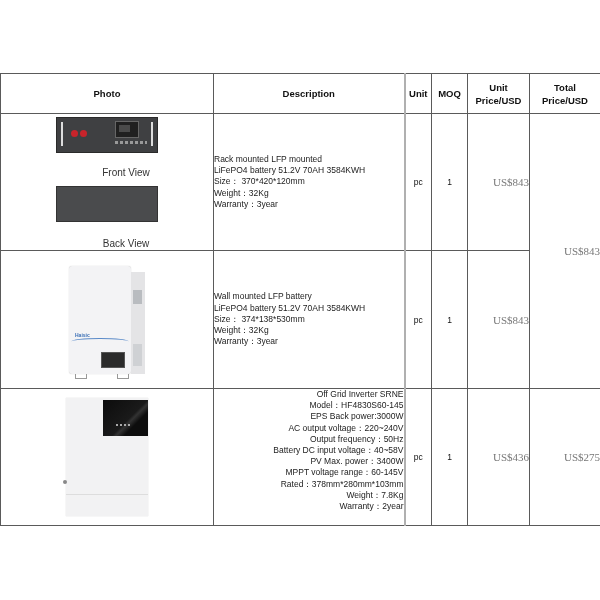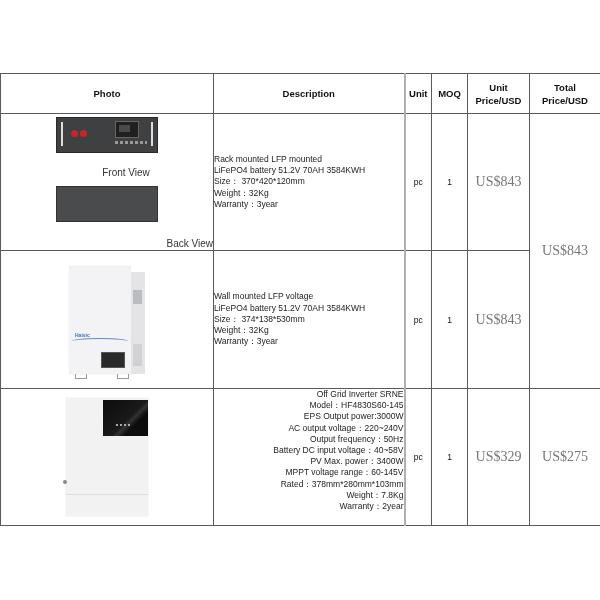--- a/index.html
+++ b/index.html
@@ -7,21 +7,21 @@
   .tbl { position:absolute; left:0; top:73px; border-collapse:collapse; table-layout:fixed; width:600px; }
   .tbl td, .tbl th { border:1px solid #5a5a5a; padding:0; vertical-align:middle; }
   .tbl th { font-weight:bold; font-size:9.5px; text-align:center; line-height:13px; height:39px; }
   .tbl tr.r1 td { height:136px; }
   .tbl tr.r2 td { height:137px; }
   .tbl tr.r3 td { height:136px; }
   .tbl th.unit-col, .tbl td.unit-col { border-left:2px solid #b0b0b0; }
   .desc { font-size:8.5px; line-height:11.2px; padding-left:2px; color:#222; }
   .desc .line { display:block; white-space:nowrap; }
   .center { text-align:center; font-size:8.5px; }
-  .price { text-align:center; font-family:"Liberation Serif", serif; font-size:14px; color:#777; }
+  .price { text-align:right; font-family:"Liberation Serif", serif; font-size:11px; color:#777; }
   .photo-cell { position:relative; }
   .caption { font-size:10px; color:#333; text-align:center; display:block;padding-left:38px; }
   
   .rack { width:100px; height:34px; background:#3f4042; margin:0 auto; position:relative; border:1px solid #2a2a2a; }
   .rack .handle { position:absolute; top:4px; width:2px; height:24px; background:#ddd; }
   .rack .knob { position:absolute; top:12px; width:7px; height:7px; border-radius:50%; background:#c8242b; }
   .rack .lcd { position:absolute; left:58px; top:3px; width:22px; height:15px; background:#202020; border:1px solid #666; }
   .rack .lcd::after { content:""; position:absolute; left:3px; top:3px; width:11px; height:7px; background:#4a4a4a; }
   .rack .ports { position:absolute; left:58px; top:23px; width:32px; height:3px; background:repeating-linear-gradient(90deg,#999 0 3px,transparent 3px 5px); }
   .back { width:100px; height:34px; background:#4a4b4d; margin:0 auto; border:1px solid #333; }
@@ -77,21 +77,21 @@
         <div class="rack" style="margin-top:2px;">
           <span class="handle" style="left:4px"></span>
             <span class="handle" style="right:4px"></span>
           <span class="knob" style="left:14px"></span>
             <span class="knob" style="left:23px"></span>
           <span class="lcd"></span>
             <span class="ports"></span>
         </div>
         <span class="caption" style="margin-top:14px;">Front View</span>
         <div class="back" style="margin-top:8px;"></div>
-        <span class="caption" style="margin-top:16px;text-align:right;">Back View</span>
+        <span class="caption" style="margin-top:16px;">Back View</span>
       </td>
       <td class="desc">
         <span class="line">Rack mounted LFP mounted</span>
         <span class="line">LiFePO4  battery 51.2V 70AH 3584KWH</span>
         <span class="line">Size： 370*420*120mm</span>
         <span class="line">Weight：32Kg</span>
         <span class="line">Warranty：3year</span>
       </td>
       <td class="center unit-col">pc</td>
       <td class="center">1</td>
@@ -107,21 +107,21 @@
           <span class="sidewin"></span>
             <span class="sidewin2"></span>
           <span class="brand">Haisic</span>
           <span class="wave"></span>
             <span class="screen"></span>
           <span class="foot" style="left:8px"></span>
             <span class="foot" style="left:50px"></span>
         </div>
       </td>
       <td class="desc">
-        <span class="line">Wall mounted LFP voltage</span>
+        <span class="line">Wall mounted LFP battery</span>
         <span class="line">LiFePO4  battery 51.2V 70AH 3584KWH</span>
         <span class="line">Size： 374*138*530mm</span>
         <span class="line">Weight：32Kg</span>
         <span class="line">Warranty：3year</span>
       </td>
       <td class="center unit-col">pc</td>
       <td class="center">1</td>
       <td class="price">US$843</td>
     </tr>
 
@@ -130,29 +130,29 @@
         <div class="inv">
           <span class="panel"></span>
             <span class="dots"></span>
           <span class="band"></span>
             <span class="knob"></span>
         </div>
       </td>
       <td class="desc" style="vertical-align:top;text-align:right;">
         <span class="line">Off Grid  Inverter SRNE</span>
         <span class="line">Model：HF4830S60-145</span>
-        <span class="line">EPS Output power:3000W</span>
+        <span class="line">EPS Back power:3000W</span>
         <span class="line">AC output voltage：220~240V</span>
         <span class="line">Output frequency：50Hz</span>
         <span class="line">Battery DC input voltage：40~58V</span>
         <span class="line">PV  Max. power：3400W</span>
         <span class="line">MPPT voltage range：60-145V</span>
         <span class="line">Rated：378mm*280mm*103mm</span>
         <span class="line">Weight：7.8Kg</span>
         <span class="line">Warranty：2year</span>
       </td>
       <td class="center unit-col">pc</td>
       <td class="center">1</td>
-      <td class="price">US$329</td>
+      <td class="price">US$436</td>
       <td class="price">US$275</td>
     </tr>
   </tbody>
 </table>
 
 </body></html>

